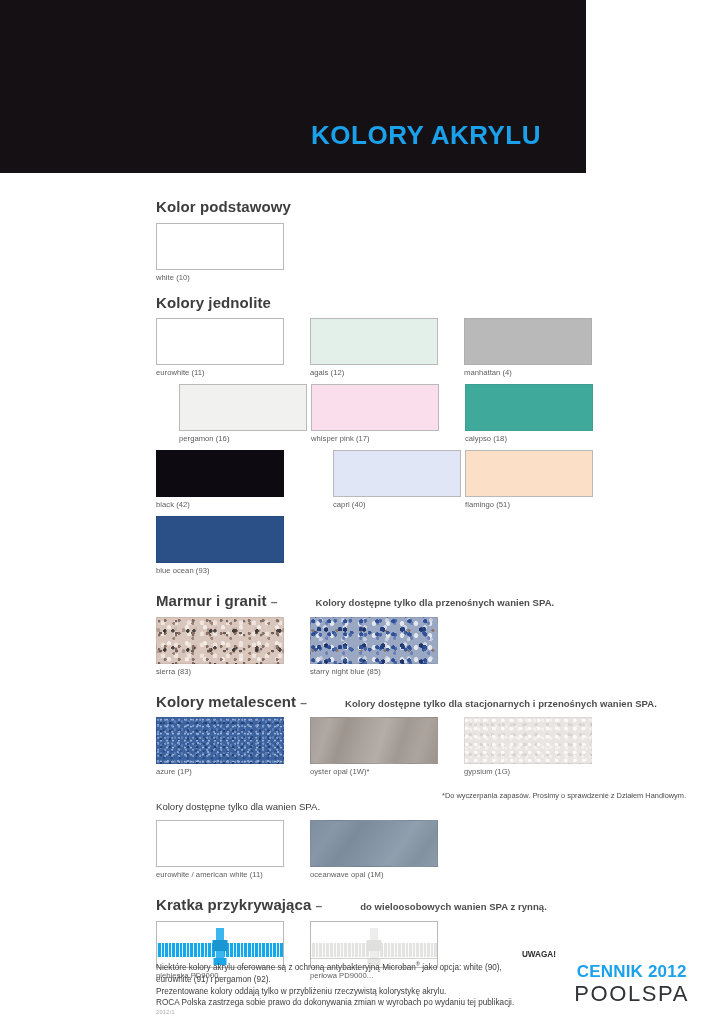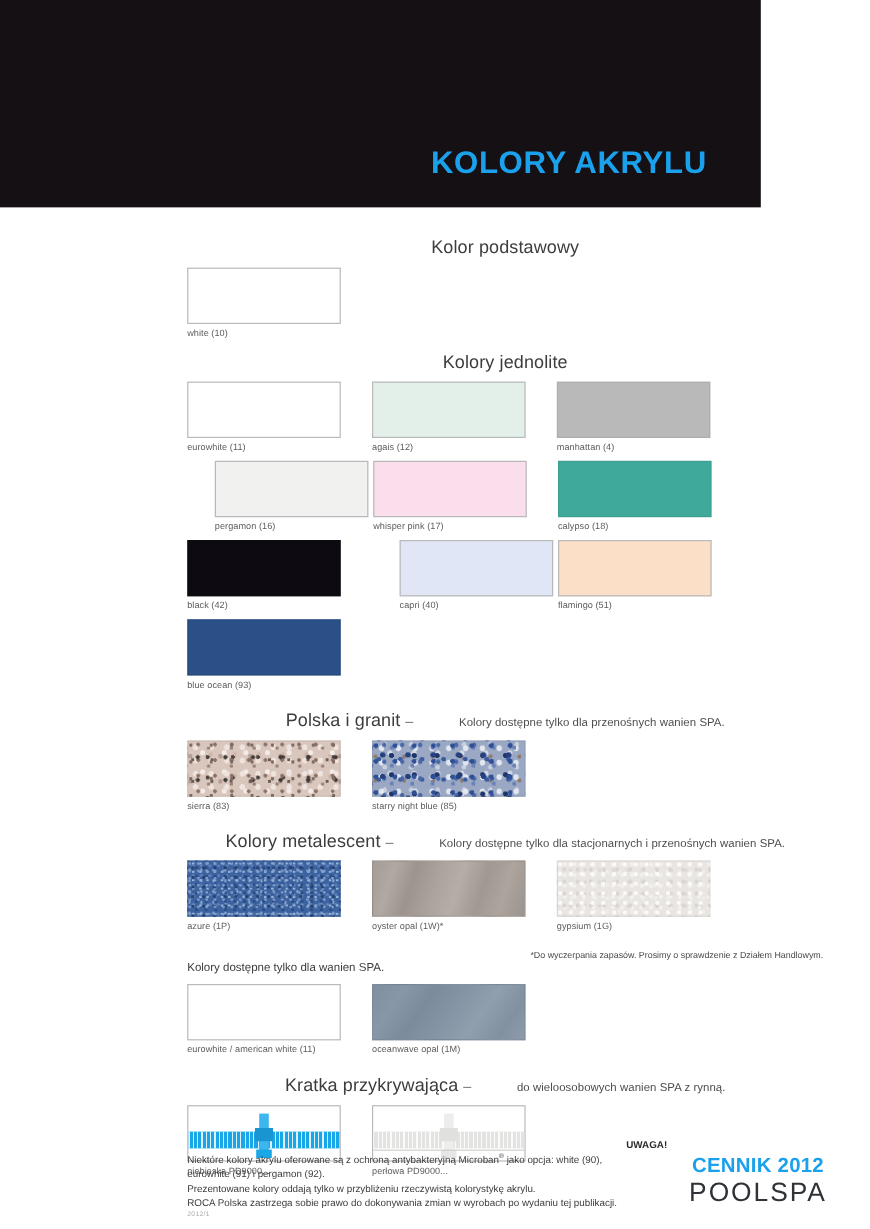--- a/index.html
+++ b/index.html
@@ -16,21 +16,20 @@
     overflow: hidden;
   }
 
   
   .header-band {
     position: absolute;
     left: 0; top: 0;
     width: 586px;
     height: 173px;
     background: #141014;
-    padding-left: 48px;
   }
   .header-title {
     position: absolute;
     right: 45px;
     top: 120px;
     font-size: 26px;
     font-weight: bold;
     letter-spacing: 0.5px;
     color: #1ba1ec;
     white-space: nowrap;
@@ -47,26 +46,25 @@
   .content {
     position: absolute;
     left: 156px;
     top: 26px;
     width: 530px;
   }
 
   
   .sec-head {
     font-size: 15px;
-    font-weight: normal;
+    font-weight: bold;
     color: #3d3d3d;
     letter-spacing: 0.1px;
     margin: 0 0 7px 0;
     line-height: 1.1;
-    text-align: center;
   }
   .sec-head .dash {
     font-size: 12px;
     color: #6d6d6d;
     padding: 0 2px 0 4px;
   }
   .sec-head .sub {
     font-size: 9.5px;
     color: #4d4d4d;
     letter-spacing: 0.05px;
@@ -359,21 +357,21 @@
       </div>
       <div class="cell">
         <div class="swatch noborder" style="background:#2b5087"></div>
         <div class="cap">blue ocean (93)</div>
       </div>
     </div>
 
     <div class="block-gap"></div>
 
     <h2 class="sec-head">
-      <span>Polska i granit</span><span class="dash">–</span><span class="sub">Kolory dostępne tylko dla przenośnych wanien SPA.</span>
+      <span>Marmur i granit</span><span class="dash">–</span><span class="sub">Kolory dostępne tylko dla przenośnych wanien SPA.</span>
     </h2>
     <div class="grid">
       <div class="cell">
         <div class="swatch noborder tex-sierra"></div>
         <div class="cap">sierra (83)</div>
       </div>
       <div class="cell">
         <div class="swatch noborder tex-starry"></div>
         <div class="cap">starry night blue (85)</div>
       </div>

